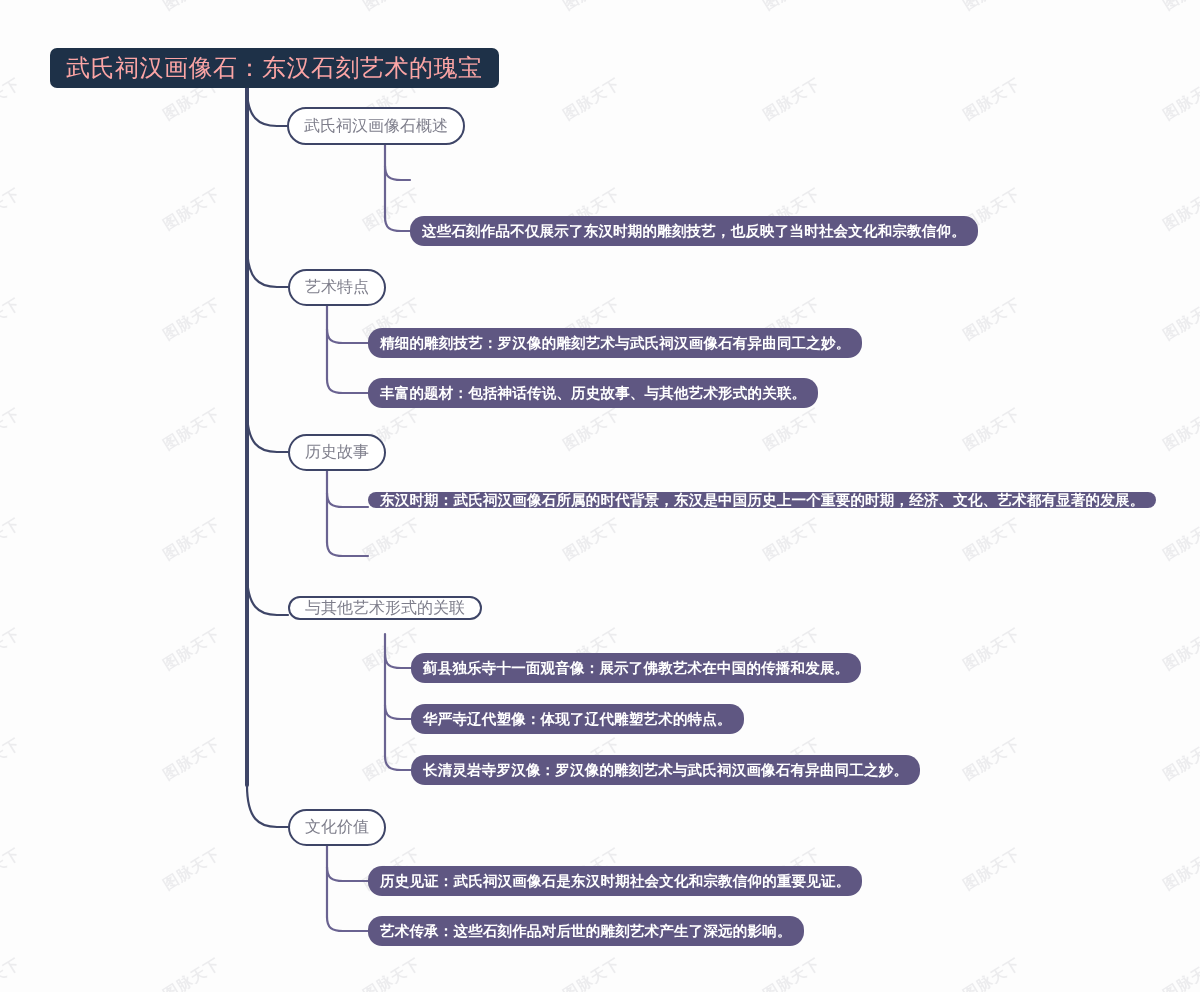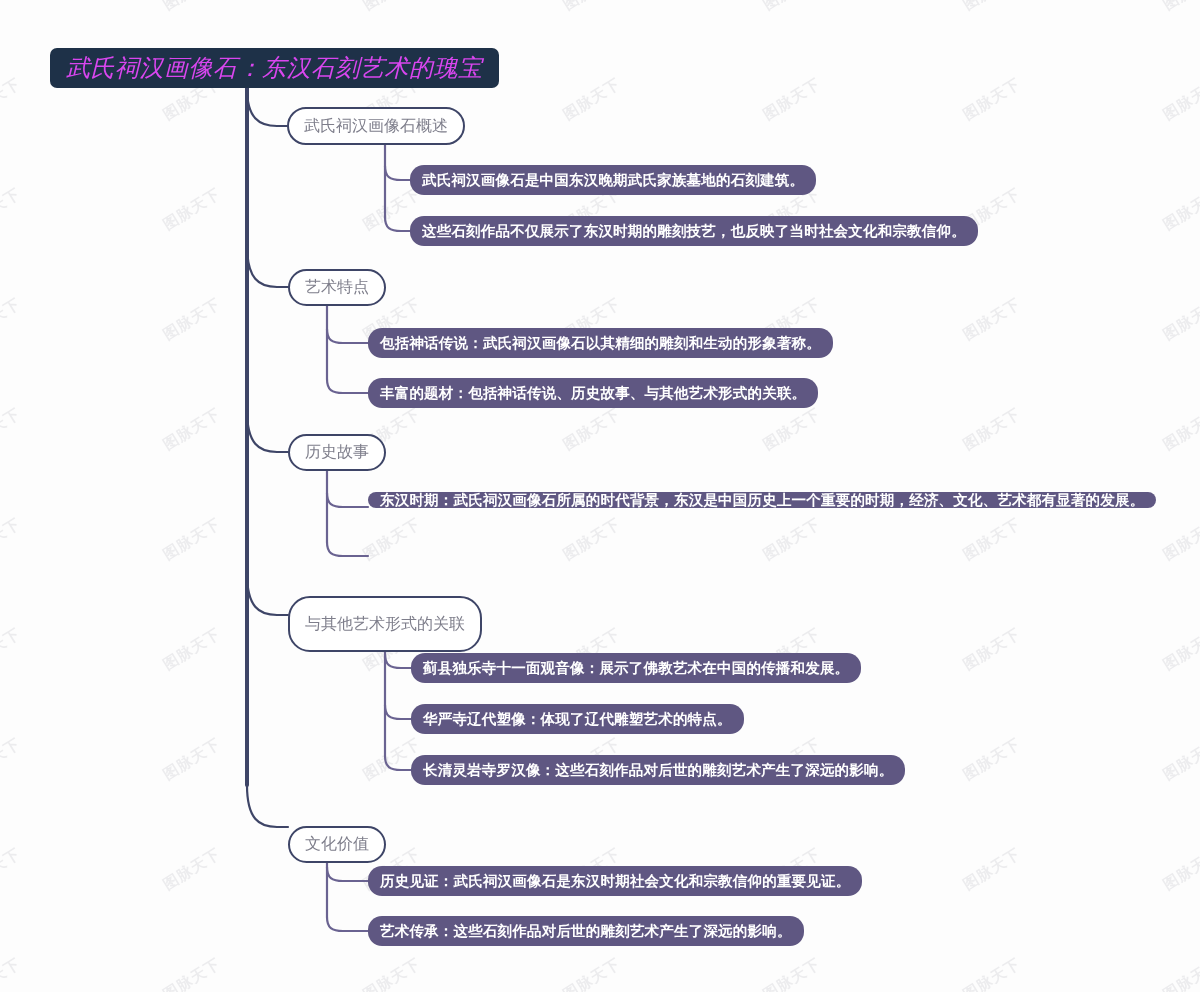--- a/index.html
+++ b/index.html
@@ -41,27 +41,26 @@
   .node{
     position:absolute;
     z-index:2;
     box-sizing:border-box;
     display:flex;
     align-items:center;
     white-space:nowrap;
   }
   .root-node{
     background:#1e3148;
-    color:#d946ef;
+    color:#fca5a5;
     border-radius:7px;
     font-size:24px;
     font-weight:400;
     padding:0 16px;
     letter-spacing:0.5px;
-    font-style:italic;
   }
   .branch-node{
     background:#ffffff;
     border:2px solid #3e4567;
     border-radius:22px;
     color:#7e7e8b;
     font-size:16px;
     font-weight:400;
     padding:0 15px;
     justify-content:center;
@@ -175,32 +174,31 @@
       <path d="M 385 705 C 385 716, 390 719, 401 719 L 411 719" fill="none" stroke="#6a6391" stroke-width="2.2" stroke-linecap="round" stroke-linejoin="round"></path>
       <path d="M 385 756 C 385 767, 390 770, 401 770 L 411 770" fill="none" stroke="#6a6391" stroke-width="2.2" stroke-linecap="round" stroke-linejoin="round"></path>
       <path d="M 327 846 L 327 917" fill="none" stroke="#6a6391" stroke-width="2.2" stroke-linecap="round" stroke-linejoin="round"></path>
       <path d="M 327 867 C 327 878, 332 881, 343 881 L 368 881" fill="none" stroke="#6a6391" stroke-width="2.2" stroke-linecap="round" stroke-linejoin="round"></path>
       <path d="M 327 917 C 327 928, 332 931, 343 931 L 368 931" fill="none" stroke="#6a6391" stroke-width="2.2" stroke-linecap="round" stroke-linejoin="round"></path>
     </svg>
 
   <div class="node root-node" style="left:50px;top:48px;height:40px;">武氏祠汉画像石：东汉石刻艺术的瑰宝</div>
 
   <div class="node branch-node" style="left:287px;top:107px;height:38px;">武氏祠汉画像石概述</div>
-  <div class="node leaf-node" style="left:410px;top:165px;height:30px;">武氏祠汉画像石是中国东汉晚期武氏家族墓地的石刻建筑。</div>
   <div class="node leaf-node" style="left:410px;top:216px;height:30px;">这些石刻作品不仅展示了东汉时期的雕刻技艺，也反映了当时社会文化和宗教信仰。</div>
 
   <div class="node branch-node" style="left:288px;top:269px;height:37px;">艺术特点</div>
-  <div class="node leaf-node" style="left:368px;top:328px;height:30px;">包括神话传说：武氏祠汉画像石以其精细的雕刻和生动的形象著称。</div>
+  <div class="node leaf-node" style="left:368px;top:328px;height:30px;">精细的雕刻技艺：罗汉像的雕刻艺术与武氏祠汉画像石有异曲同工之妙。</div>
   <div class="node leaf-node" style="left:368px;top:378px;height:30px;">丰富的题材：包括神话传说、历史故事、与其他艺术形式的关联。</div>
 
   <div class="node branch-node" style="left:288px;top:434px;height:37px;">历史故事</div>
   <div class="node leaf-node" style="left:368px;top:492px;height:16px;">东汉时期：武氏祠汉画像石所属的时代背景，东汉是中国历史上一个重要的时期，经济、文化、艺术都有显著的发展。</div>
 
-  <div class="node branch-node" style="left:288px;top:596px;height:56px;">与其他艺术形式的关联</div>
+  <div class="node branch-node" style="left:288px;top:596px;height:24px;">与其他艺术形式的关联</div>
   <div class="node leaf-node" style="left:411px;top:704px;height:30px;">华严寺辽代塑像：体现了辽代雕塑艺术的特点。</div>
   <div class="node leaf-node" style="left:411px;top:653px;height:30px;">蓟县独乐寺十一面观音像：展示了佛教艺术在中国的传播和发展。</div>
-  <div class="node leaf-node" style="left:411px;top:755px;height:30px;">长清灵岩寺罗汉像：这些石刻作品对后世的雕刻艺术产生了深远的影响。</div>
-
-  <div class="node branch-node" style="left:288px;top:826px;height:37px;">文化价值</div>
+  <div class="node leaf-node" style="left:411px;top:755px;height:30px;">长清灵岩寺罗汉像：罗汉像的雕刻艺术与武氏祠汉画像石有异曲同工之妙。</div>
+
+  <div class="node branch-node" style="left:288px;top:809px;height:37px;">文化价值</div>
   <div class="node leaf-node" style="left:368px;top:866px;height:30px;">历史见证：武氏祠汉画像石是东汉时期社会文化和宗教信仰的重要见证。</div>
   <div class="node leaf-node" style="left:368px;top:916px;height:30px;">艺术传承：这些石刻作品对后世的雕刻艺术产生了深远的影响。</div>
 
 </div>
 
 </body></html>

